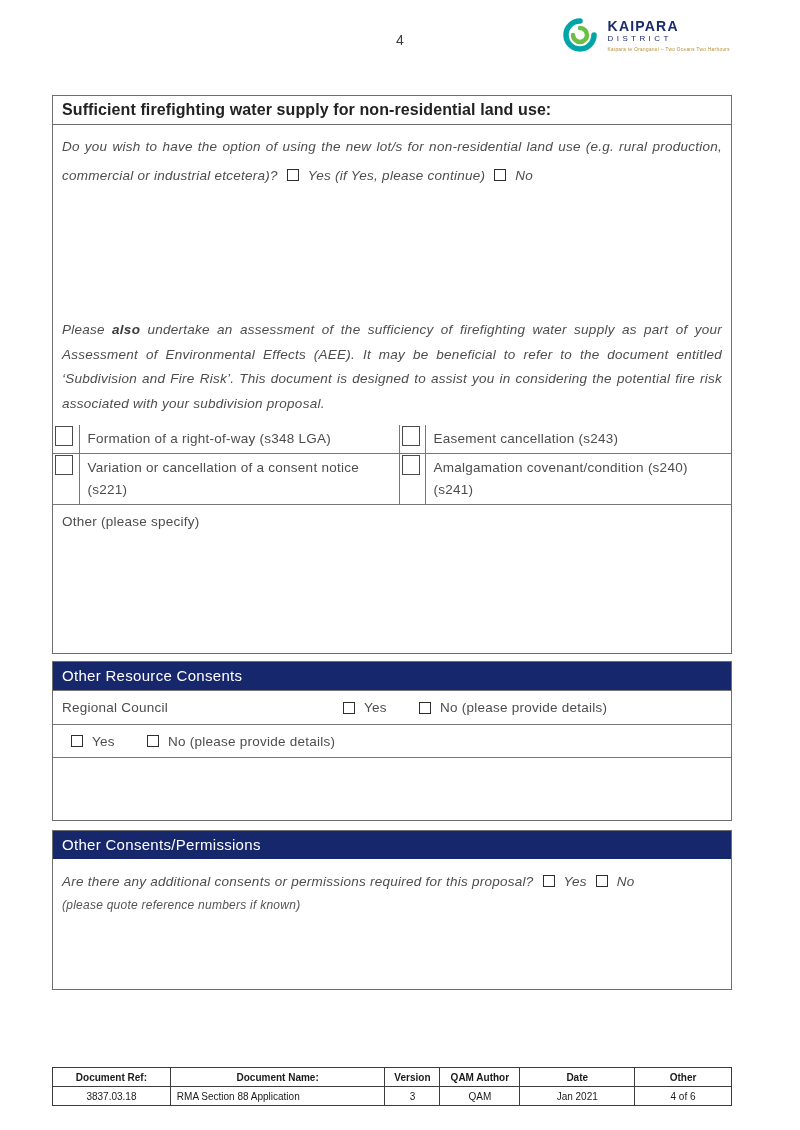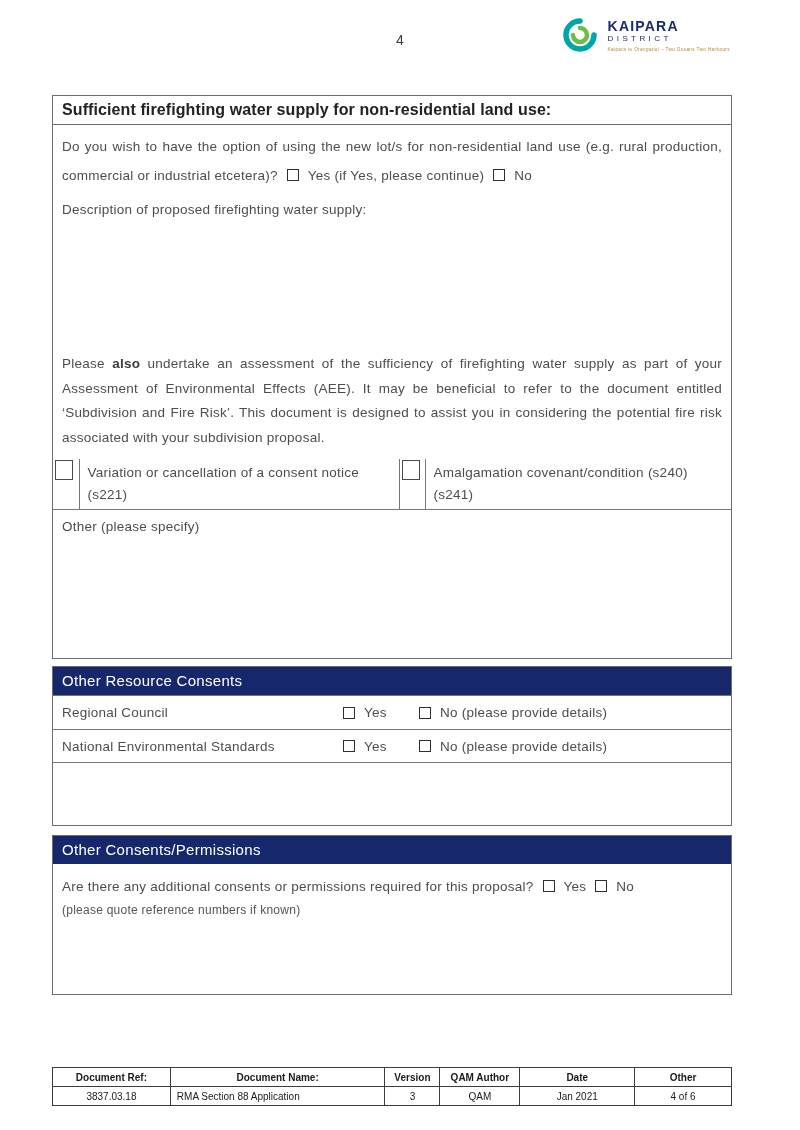--- a/index.html
+++ b/index.html
@@ -15,21 +15,21 @@
   .logo { position:absolute; top:16px; right:70px; display:flex; align-items:center; gap:7px; }
   .logo-title { font-size:14px; font-weight:bold; color:#1b2b6e; letter-spacing:1.2px; line-height:15px; }
   .logo-sub { font-size:8px; color:#1b2b6e; letter-spacing:3.4px; line-height:10px; }
   .logo-tag { font-size:4.6px; color:#b28a2f; letter-spacing:0.4px; margin-top:3px; white-space:nowrap; }
   
   .content { width:680px; margin-left:52px; }
   .box { border:1px solid #6e6e6e; }
   .box2 { margin-top:7px; }
   .box3 { margin-top:9px; }
   .box-header { padding:5px 9px; font-size:16px; font-weight:bold; color:#222; border-bottom:1px solid #6e6e6e; letter-spacing:0.1px; }
-  .box-body { padding:4px 9px 0 9px; }
+  .box-body { padding:4px 9px 0 9px;font-style:italic; }
   .q { font-size:13.5px; line-height:29px; text-align:justify; letter-spacing:0.25px; margin-top:3px; }
   .desc { margin-top:5px; }
   .note { font-size:13.5px; line-height:24.5px; text-align:justify; letter-spacing:0.25px; margin-top:52px; margin-bottom:9px; }
   .note b { color:#3c3c3c; }
   .banner { background:#17276b; color:#ffffff; font-size:15px; letter-spacing:0.3px; padding:5px 9px 6px 9px; }
   
   .cb { display:inline-block; width:12px; height:12px; border:1.6px solid #2e2e2e; vertical-align:-1px; margin:0 9px; background:#fff; }
   .cb-lg { width:18px; height:20px; border:1.3px solid #4a4a4a; margin:1px 2px; background:#fff; }
   
   .inc-table { width:100%; border-collapse:collapse; }
@@ -81,28 +81,37 @@
       </div>
     </div>
   </div>
 
   <div class="content">
 
     <div class="box">
       <div class="box-header">Sufficient firefighting water supply for non-residential land use:</div>
       <div class="box-body">
         <p class="q"><span>Do you wish to have the option of using the new lot/s for non-residential land use (e.g. rural production, commercial or industrial etcetera)?</span><span class="cb"></span><span>Yes (if Yes, please continue)</span><span class="cb"></span><span>No</span></p>
-        <p class="q desc">Description of proposed firefighting water supply:</p>
         <div class="blank1"></div>
         <p class="note"><span>Please </span><b>also</b><span> undertake an assessment of the sufficiency of firefighting water supply as part of your Assessment of Environmental Effects (AEE). It may be beneficial to refer to the document entitled ‘Subdivision and Fire Risk’. This document is designed to assist you in considering the potential fire risk associated with your subdivision proposal.</span></p>
       </div>
 
 
       <table class="inc-table">
         <tbody>
+            <tr class="row1">
+          <td class="cbcell">
+                <div class="cb-lg"></div>
+              </td>
+          <td class="lbl l1">Formation of a right-of-way (s348 LGA)</td>
+          <td class="cbcell">
+                <div class="cb-lg"></div>
+              </td>
+          <td class="lbl">Easement cancellation (s243)</td>
+        </tr>
         <tr class="row2">
           <td class="cbcell">
                 <div class="cb-lg"></div>
               </td>
           <td class="lbl l1">Variation or cancellation of a consent notice (s221)</td>
           <td class="cbcell">
                 <div class="cb-lg"></div>
               </td>
           <td class="lbl">Amalgamation covenant/condition (s240)(s241)</td>
         </tr>
@@ -119,21 +128,20 @@
 
       <div class="orc-row r1">
         <span class="orc-label">Regional Council</span>
         <span class="cb"></span>
         <span class="wyes">Yes</span>
         <span class="cb"></span>
         <span>No (please provide details)</span>
       </div>
 
       <div class="orc-row r2">
-        <span class="orc-label">National Environmental Standards</span>
         <span class="cb"></span>
         <span class="wyes">Yes</span>
         <span class="cb"></span>
         <span>No (please provide details)</span>
       </div>
 
       <div class="blank2"></div>
     </div>
 
     <div class="box box3">

